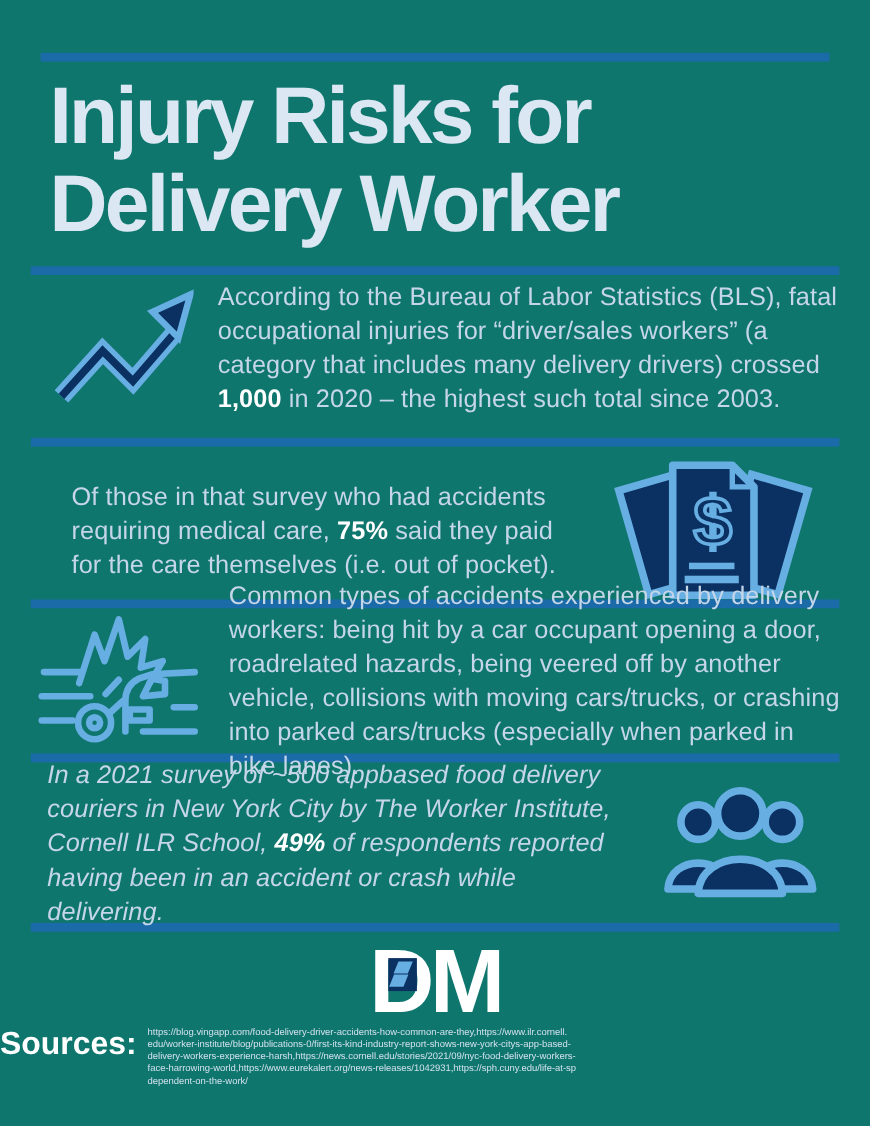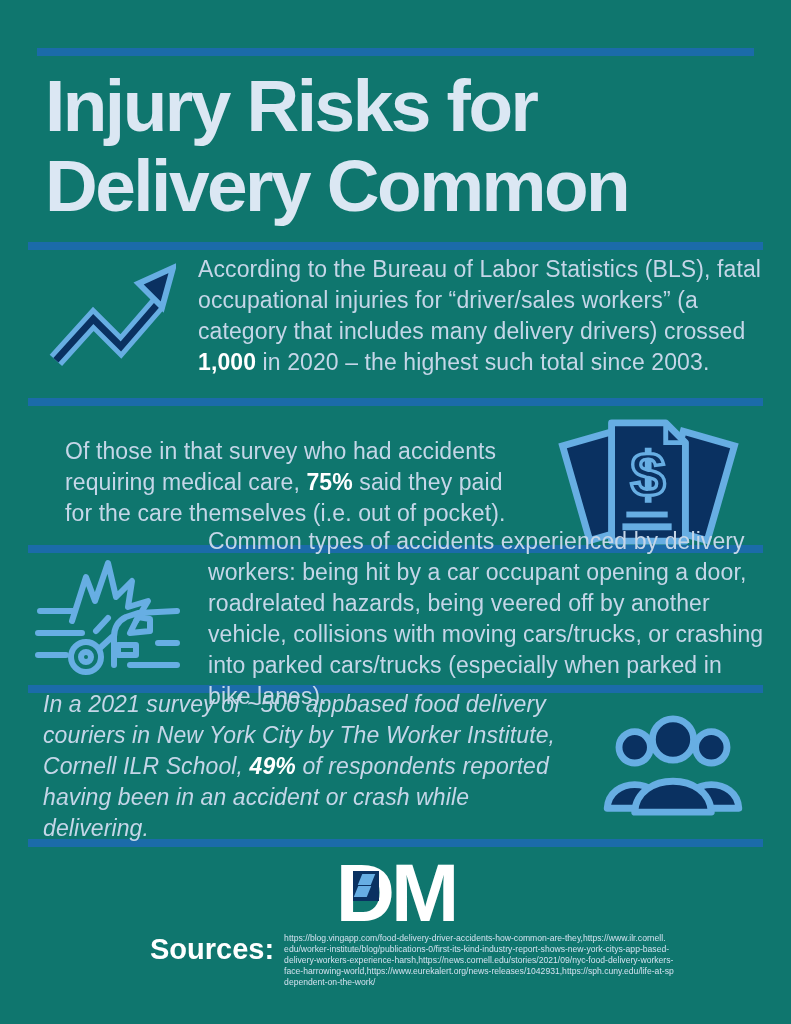--- a/index.html
+++ b/index.html
@@ -59,39 +59,39 @@
     display:flex; align-items:center; justify-content:center;
   }
   .dm-mark { position:relative; width:24px; height:26px; }
   .dm-mark span { position:absolute; width:13px; height:11px; background:#67aee3; transform:skewX(-22deg); }
   .dm-mark span:nth-child(1) { left:6px; top:1px; }
   .dm-mark span:nth-child(2) { left:2px; top:13px; }
   .injury-law { color:#ffffff; font-weight:bold; }
   .injury { font-size:29px; line-height:30px; letter-spacing:4px; }
   .law    { font-size:29px; line-height:30px; letter-spacing:5px; }
 
-  .sources { display:flex; margin-top:4px; padding-left:150px; }
+  .sources { display:flex; margin-top:4px; }
   .sources-label {
     flex-shrink:0;
     font-size:29px; font-weight:bold; color:#ffffff;
     margin-right:10px; padding-top:4px;
   }
   .source-urls { font-size:8.6px; line-height:11px; color:#d2e1ef; padding-top:4px; }
   .source-urls div { white-space:nowrap; }
 </style>
 </head>
 <body>
 
 <div class="page">
 
   <div class="rule rule-top"></div>
 
   <h1 class="title">
     <span>Injury Risks for</span><br>
-    <span>Delivery Common</span>
+    <span>Delivery Worker</span>
   </h1>
 
   <div class="rule rule-title"></div>
 
   <div class="section s1">
     <div class="icon-box">
       <svg width="128" height="118" viewBox="0 0 130 118">
         <path d="M8,104 L46,62 L74,90 L112,46" fill="none" stroke="#67aee3" stroke-width="17" stroke-linejoin="miter"></path>
         <path d="M8,104 L46,62 L74,90 L112,46" fill="none" stroke="#0a3161" stroke-width="7" stroke-linejoin="miter"></path>
         <path d="M92,26 L127,10 L116,50 Z" fill="#0a3161" stroke="#67aee3" stroke-width="6" stroke-linejoin="miter"></path>

